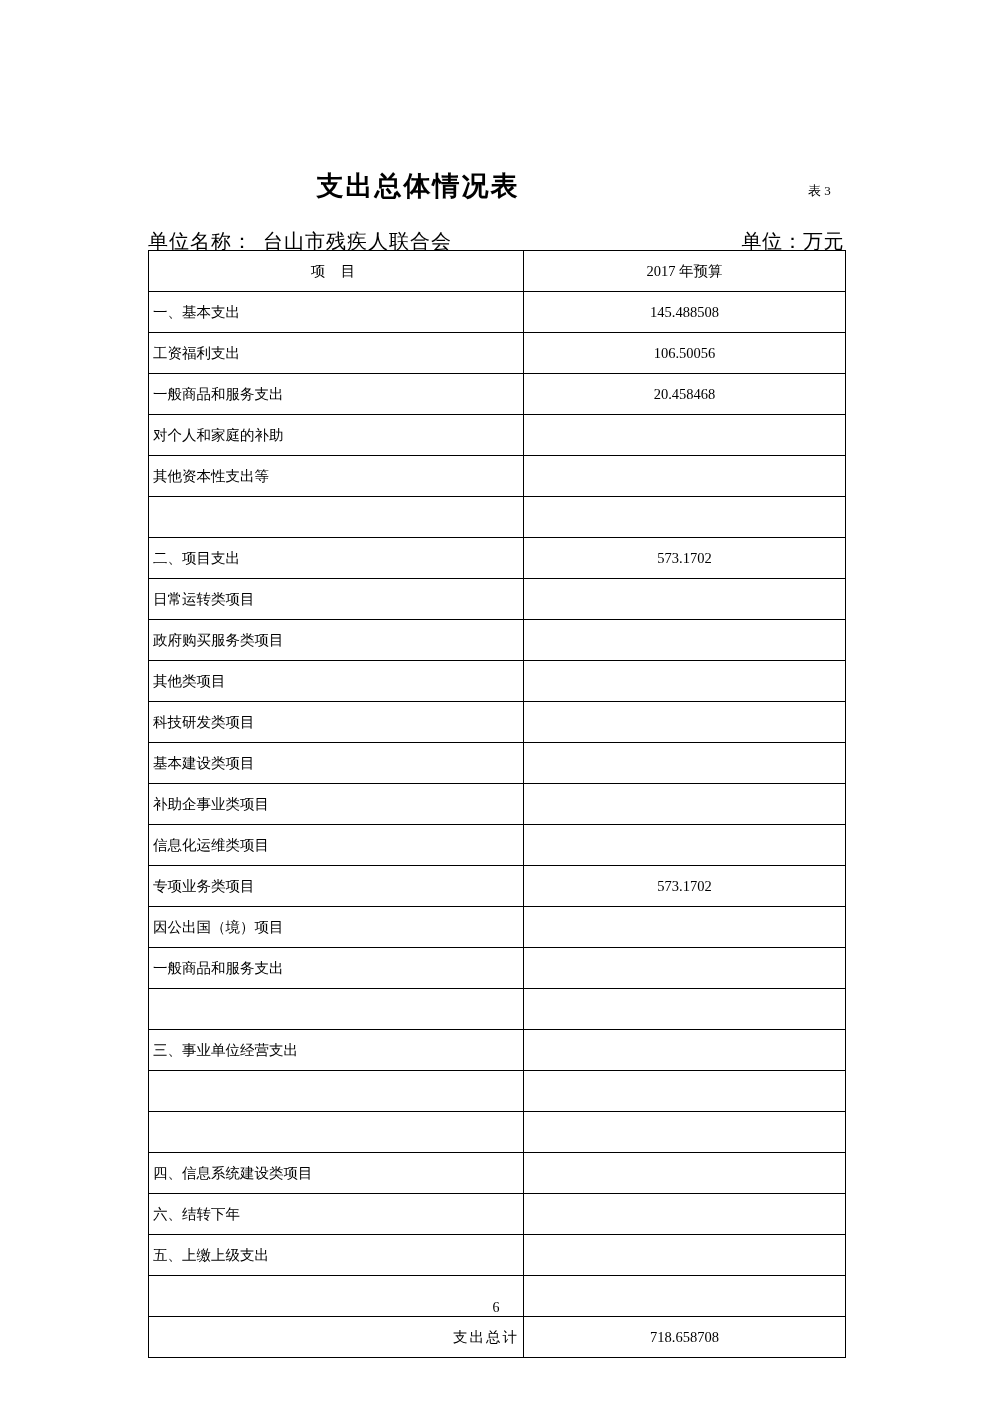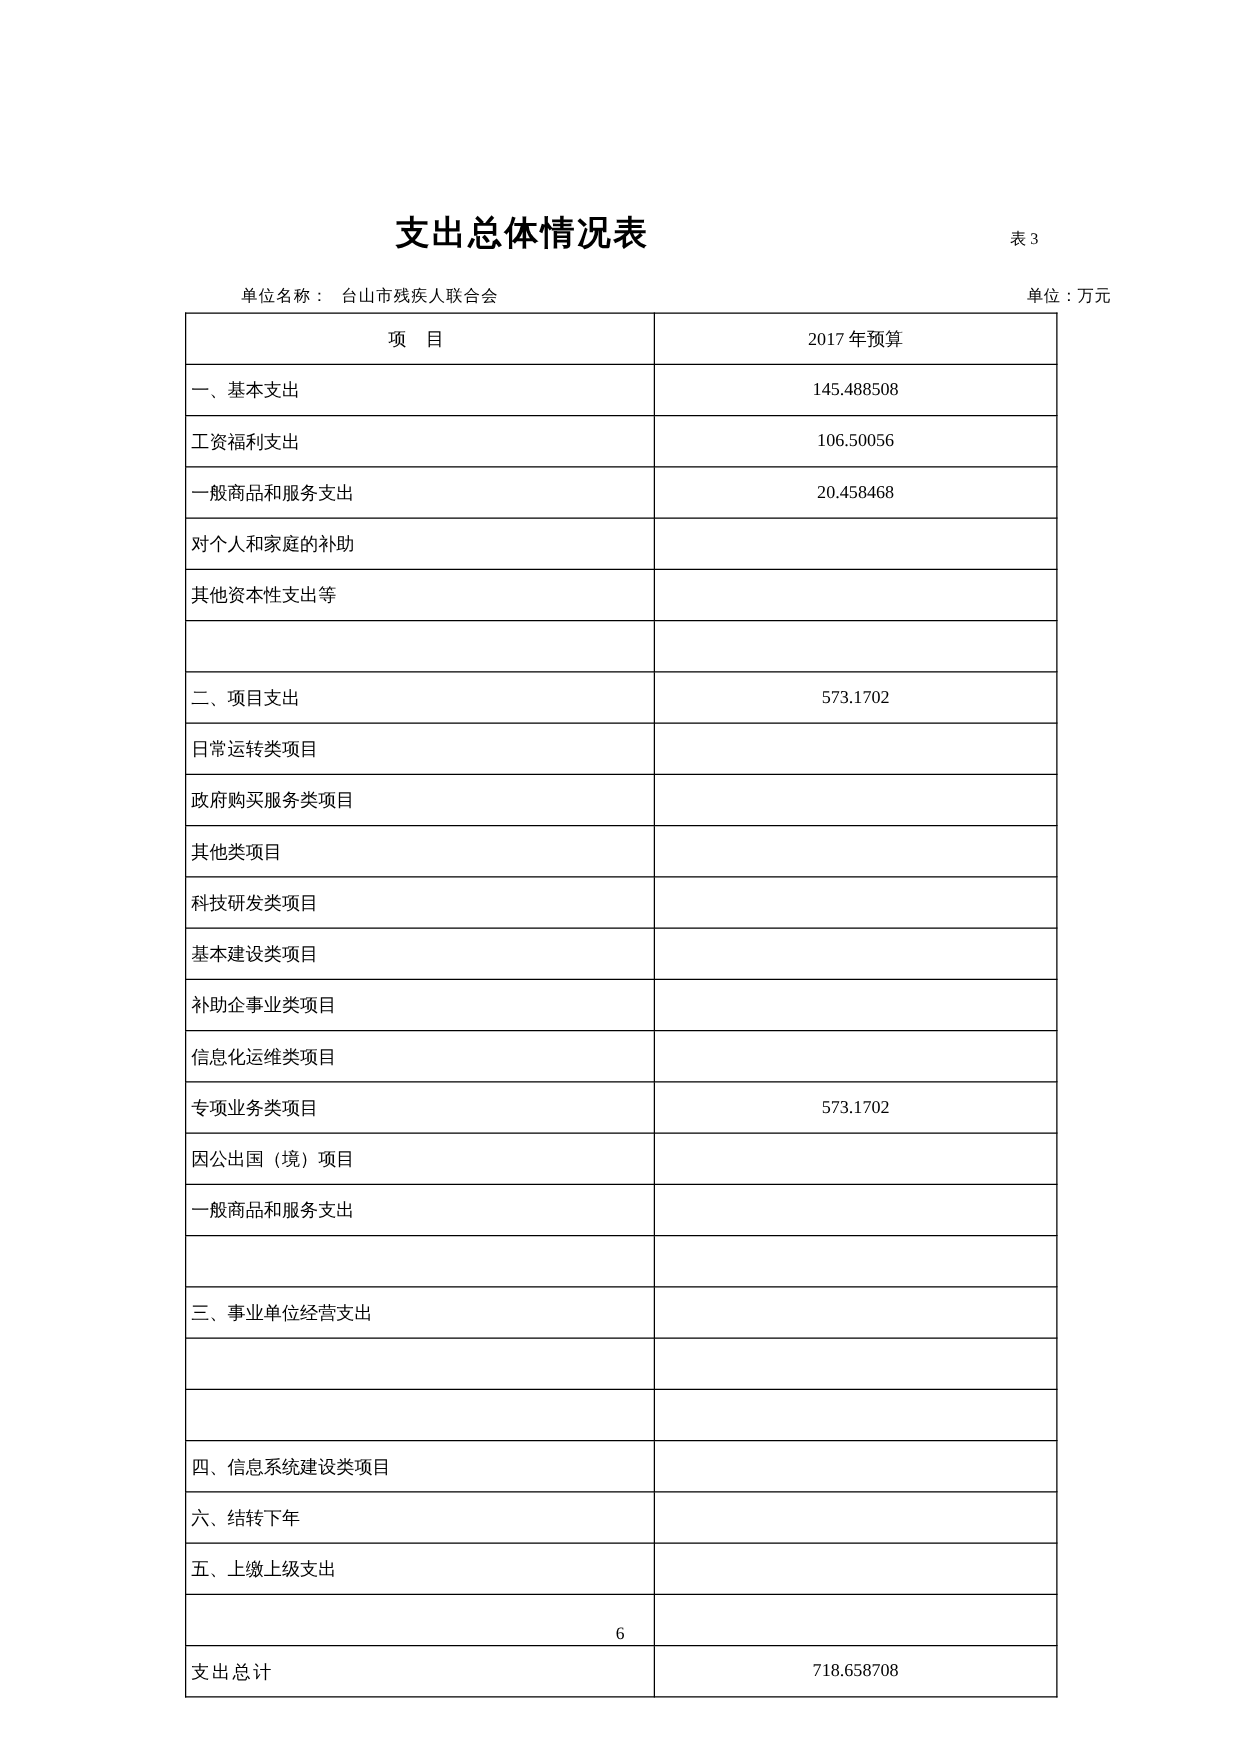--- a/index.html
+++ b/index.html
@@ -39,25 +39,24 @@
     top: 182px;
     left: 808px;
     font-size: 13px;
     font-family: "Liberation Serif", "DejaVu Serif", serif;
   }
   .meta-row {
     position: absolute;
     top: 228px;
     left: 148px;
     width: 696px;
-    font-size: 13px;
+    font-size: 20px;
     display: flex;
     justify-content: space-between;
     align-items: baseline;
-    margin-left: 45px;
   }
   .meta-left {
     display: flex;
     align-items: baseline;
   }
   .meta-left .unit-name-label {
     letter-spacing: 1px;
   }
   .meta-left .unit-name-value {
     margin-left: 10px;
@@ -93,21 +92,21 @@
     text-align: center;
   }
   .lbl-l0 { padding-left: 22px; }
   .lbl-l1 { padding-left: 48px; }
   .num { text-align: center; }
   .center-wide {
     text-align: center;
     letter-spacing: 5px;
   }
   .center-plain {
-    text-align: left;
+    text-align: right;
     letter-spacing: 2px;
   }
   .page-number {
     position: absolute;
     top: 1300px;
     left: 0;
     width: 992px;
     text-align: center;
     font-size: 14px;
   }

